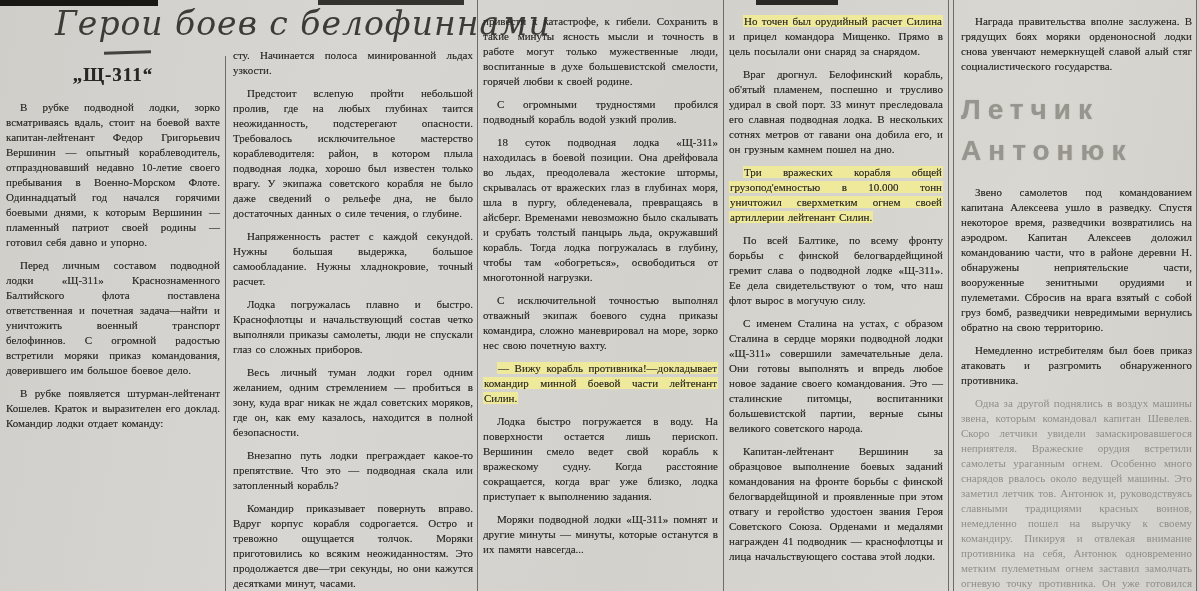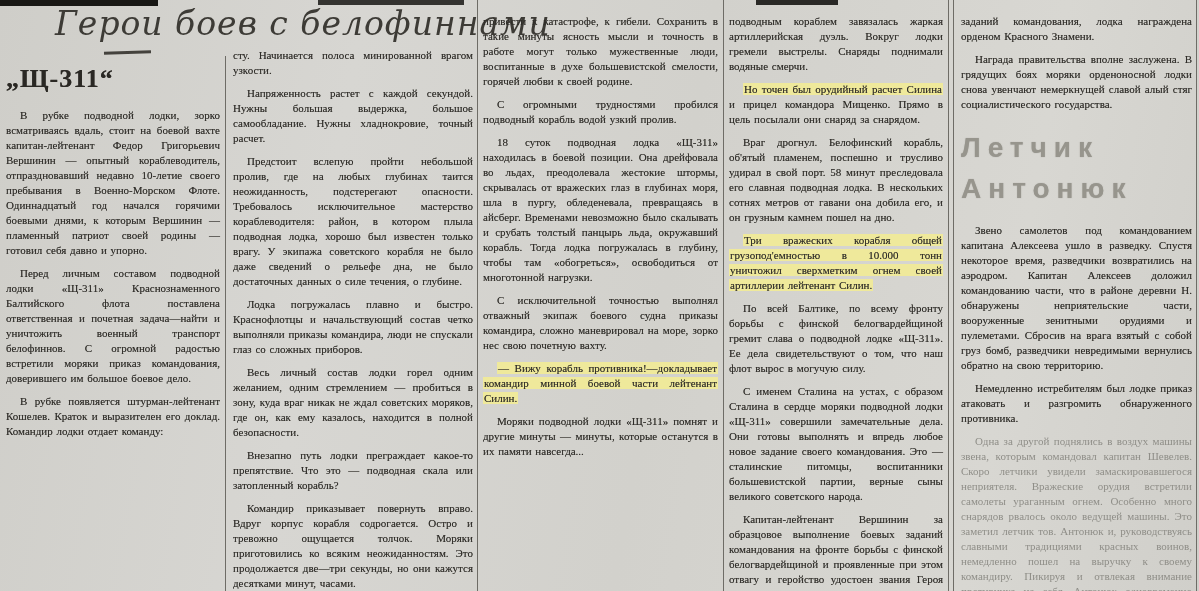--- a/index.html
+++ b/index.html
@@ -30,21 +30,21 @@
     font-family:"DejaVu Serif",serif;white-space:nowrap;
   }
   .title-dash{position:absolute;top:51px;left:104px;width:47px;height:3px;background:#44423d;transform:rotate(-2deg);}
   .col{position:absolute;}
   .c1{left:6px;top:58px;width:214px;}
   .c2{left:233px;top:40px;width:240px;}
   .c3{left:483px;top:6px;width:235px;}
   .c4{left:729px;top:6px;width:214px;}
   .c5{left:961px;top:6px;width:231px;}
   .sub-headline{
-    text-align:left;font-weight:bold;font-size:26px;
+    text-align:center;font-weight:bold;font-size:19px;
     letter-spacing:1px;color:#2a2824;margin:6px 0 14px;
     text-shadow:0 0 .6px rgba(35,33,28,.7);
   }
   .para{
     font-size:11px;line-height:15px;margin:8px 0 3px;
     text-align:justify;text-indent:14px;
     text-shadow:0 0 .5px rgba(45,43,38,.55);
     word-spacing:1px;
   }
   .para.cont{text-indent:0;}
@@ -78,56 +78,55 @@
 
   <div class="col c1">
     <div class="sub-headline">„Щ-311“</div>
     <p class="para">В рубке подводной лодки, зорко всматриваясь вдаль, стоит на боевой вахте капитан-лейтенант Федор Григорьевич Вершинин — опытный кораблеводитель, отпраздновавший недавно 10-летие своего пребывания в Военно-Морском Флоте. Одиннадцатый год начался горячими боевыми днями, к которым Вершинин — пламенный патриот своей родины — готовил себя давно и упорно.</p>
     <p class="para">Перед личным составом подводной лодки «Щ-311» Краснознаменного Балтийского флота поставлена ответственная и почетная задача—найти и уничтожить военный транспорт белофиннов. С огромной радостью встретили моряки приказ командования, доверившего им большое боевое дело.</p>
     <p class="para">В рубке появляется штурман-лейтенант Кошелев. Краток и выразителен его доклад. Командир лодки отдает команду:</p>
 
   </div>
 
   <div class="col c2">
-    <p class="para cont">сту. Начинается полоса минированной врагом узкости.</p>
+    <p class="para cont">сту. Начинается полоса минированной льдах узкости.</p>
+    <p class="para">Предстоит вслепую пройти небольшой пролив, где на любых глубинах таится неожиданность, подстерегают опасности. Требовалось исключительное мастерство кораблеводителя: район, в котором плыла подводная лодка, хорошо был известен только врагу. У экипажа советского корабля не было даже сведений о рельефе дна, не было достаточных данных о силе течения, о глубине.</p>
     <p class="para">Напряженность растет с каждой секундой. Нужны большая выдержка, большое самообладание. Нужны хладнокровие, точный расчет.</p>
-    <p class="para">Предстоит вслепую пройти небольшой пролив, где на любых глубинах таится неожиданность, подстерегают опасности. Требовалось исключительное мастерство кораблеводителя: район, в котором плыла подводная лодка, хорошо был известен только врагу. У экипажа советского корабля не было даже сведений о рельефе дна, не было достаточных данных о силе течения, о глубине.</p>
-    <p class="para">Лодка погружалась плавно и быстро. Краснофлотцы и начальствующий состав четко выполняли приказы командира, люди не спускали глаз со сложных приборов.</p>
-    <p class="para">Весь личный состав лодки горел одним желанием, одним стремлением — пробиться в зону, куда враг никак не ждал советских моряков, где он, как ему казалось, находится в полной безопасности.</p>
+    <p class="para">Лодка погружалась плавно и быстро. Краснофлотцы и начальствующий состав четко выполняли приказы самолеты, люди не спускали глаз со сложных приборов.</p>
+    <p class="para">Весь личный туман лодки горел одним желанием, одним стремлением — пробиться в зону, куда враг никак не ждал советских моряков, где он, как ему казалось, находится в полной безопасности.</p>
     <p class="para">Внезапно путь лодки преграждает какое-то препятствие. Что это — подводная скала или затопленный корабль?</p>
     <p class="para">Командир приказывает повернуть вправо. Вдруг корпус корабля содрогается. Остро и тревожно ощущается толчок. Моряки приготовились ко всяким неожиданностям. Это продолжается две—три секунды, но они кажутся десятками минут, часами.</p>
     <p class="para">Требуются железная воля, твердость характера, уверенность, чтобы в такой сложной обстановке не растеряться ни на мгновение, найти быстрое и правильное решение. Промедление или растерянность могут</p>
   </div>
 
   <div class="col c3">
     <p class="para cont">привести к катастрофе, к гибели. Сохранить в такие минуты ясность мысли и точность в работе могут только мужественные люди, воспитанные в духе большевистской смелости, горячей любви к своей родине.</p>
     <p class="para">С огромными трудностями пробился подводный корабль водой узкий пролив.</p>
     <p class="para">18 суток подводная лодка «Щ-311» находилась в боевой позиции. Она дрейфовала во льдах, преодолевала жестокие штормы, скрывалась от вражеских глаз в глубинах моря, шла в пургу, обледеневала, превращаясь в айсберг. Временами невозможно было скалывать и срубать толстый панцырь льда, окружавший корабль. Тогда лодка погружалась в глубину, чтобы там «обогреться», освободиться от многотонной нагрузки.</p>
     <p class="para">С исключительной точностью выполнял отважный экипаж боевого судна приказы командира, сложно маневрировал на море, зорко нес свою почетную вахту.</p>
     <p class="para"><span class="hl">— Вижу корабль противника!—докладывает командир минной боевой части лейтенант Силин.</span></p>
+    <p class="para">Лодка быстро погружается в воду. На поверхности остается лишь перископ. Вершинин смело ведет свой корабль к вражескому судну. Когда расстояние сокращается, когда враг уже близко, лодка приступает к выполнению задания.</p>
     <p class="para">Моряки подводной лодки «Щ-311» помнят и другие минуты — минуты, которые останутся в их памяти навсегда...</p>
 
   </div>
 
   <div class="col c4">
-    <p class="para cont">подводным кораблем завязалась жаркая артиллерийская дуэль. Вокруг лодки гремели выстрелы. Снаряды поднимали водяные смерчи.</p>
     <p class="para"><span class="hl">Но точен был орудийный расчет Силина</span><span> и прицел командора Мищенко. Прямо в цель посылали они снаряд за снарядом.</span></p>
-    <p class="para">Враг дрогнул. Белофинский корабль, об'ятый пламенем, поспешно и трусливо удирал в свой порт. 58 минут преследовала его славная подводная лодка. В нескольких сотнях метров от гавани она добила его, и он грузным камнем пошел на дно.</p>
+    <p class="para">Враг дрогнул. Белофинский корабль, об'ятый пламенем, поспешно и трусливо удирал в свой порт. 33 минут преследовала его славная подводная лодка. В нескольких сотнях метров от гавани она добила его, и он грузным камнем пошел на дно.</p>
     <p class="para"><span class="hl">Три вражеских корабля общей грузопод'емностью в 10.000 тонн уничтожил сверхметким огнем своей артиллерии лейтенант Силин.</span></p>
     <p class="para">По всей Балтике, по всему фронту борьбы с финской белогвардейщиной гремит слава о подводной лодке «Щ-311». Ее дела свидетельствуют о том, что наш флот вырос в могучую силу.</p>
     <p class="para">С именем Сталина на устах, с образом Сталина в сердце моряки подводной лодки «Щ-311» совершили замечательные дела. Они готовы выполнять и впредь любое новое задание своего командования. Это — сталинские питомцы, воспитанники большевистской партии, верные сыны великого советского народа.</p>
     <p class="para">Капитан-лейтенант Вершинин за образцовое выполнение боевых заданий командования на фронте борьбы с финской белогвардейщиной и проявленные при этом отвагу и геройство удостоен звания Героя Советского Союза. Орденами и медалями награжден 41 подводник — краснофлотцы и лица начальствующего состава этой лодки.</p>
 
   </div>
 
   <div class="col c5">
-    <p class="para cont">заданий командования, лодка награждена орденом Красного Знамени.</p>
     <p class="para">Награда правительства вполне заслужена. В грядущих боях моряки орденоносной лодки снова увенчают немеркнущей славой алый стяг социалистического государства.</p>
     <div class="gray-headline">
       <div>Летчик</div>
       <div>Антонюк</div>
     </div>
     <p class="para">Звено самолетов под командованием капитана Алексеева ушло в разведку. Спустя некоторое время, разведчики возвратились на аэродром. Капитан Алексеев доложил командованию части, что в районе деревни Н. обнаружены неприятельские части, вооруженные зенитными орудиями и пулеметами. Сбросив на врага взятый с собой груз бомб, разведчики невредимыми вернулись обратно на свою территорию.</p>
-    <p class="para">Немедленно истребителям был лодке приказ атаковать и разгромить обнаруженного противника.</p>
+    <p class="para">Немедленно истребителям был боев приказ атаковать и разгромить обнаруженного противника.</p>
     <p class="para faded">Одна за другой поднялись в воздух машины звена, которым командовал капитан Шевелев. Скоро летчики увидели замаскировавшегося неприятеля. Вражеские орудия встретили самолеты ураганным огнем. Особенно много снарядов рвалось около ведущей машины. Это заметил летчик тов. Антонюк и, руководствуясь славными традициями красных воинов, немедленно пошел на выручку к своему командиру. Пикируя и отвлекая внимание противника на себя, Антонюк одновременно метким пулеметным огнем заставил замолчать огневую точку противника. Он уже готовился перейти в атаку на другие точки, как вдруг его машину резко бросило вверх и затем в сторону.</p>
   </div>
 
 </div>
 
 </body></html>

